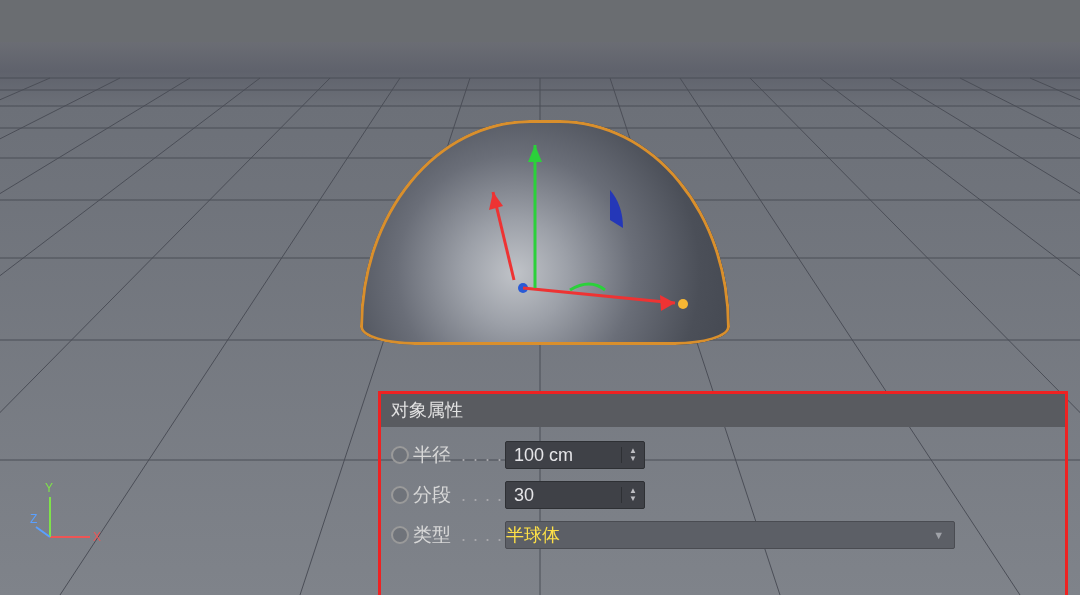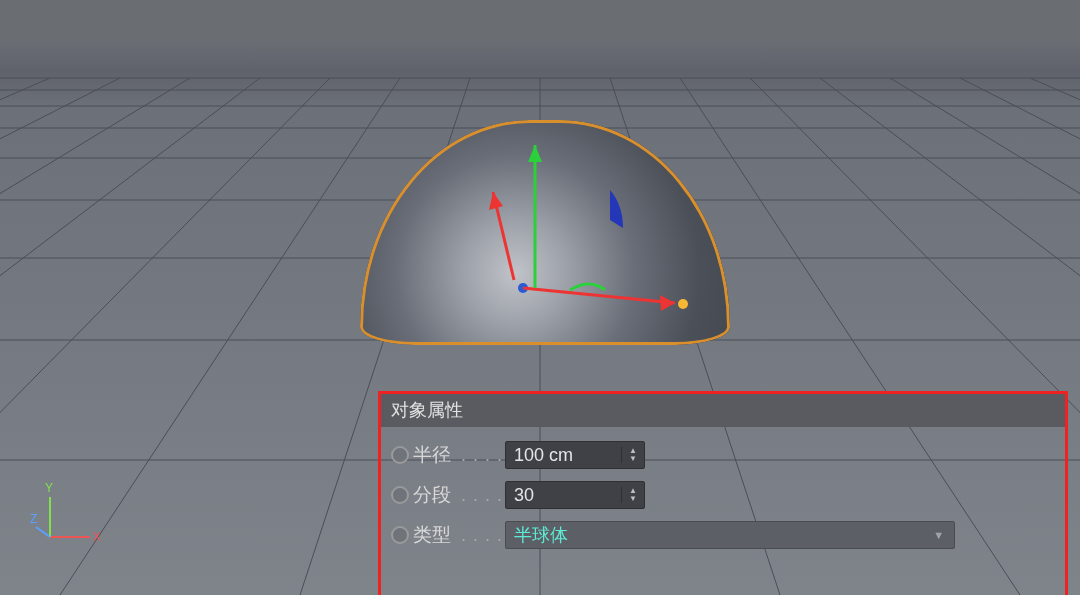--- a/index.html
+++ b/index.html
@@ -17,21 +17,21 @@
   .panel-body{padding:8px 10px 4px;background:transparent}
   .prop-row{display:flex;align-items:center;height:40px;gap:0}
   .circ{width:14px;height:14px;border:2px solid #9a9a9a;border-radius:50%;flex:none;margin-right:4px;background:#6f737a}
   .prop-label{color:#d8d8d8;font-size:19px;min-width:50px}
   .dots{color:#a8a8ac;font-size:18px;letter-spacing:1px;margin:0 2px 0 -2px}
   .num-field{display:flex;align-items:center;background:#3f4147;border:1px solid #2e3034;border-radius:2px;height:28px;width:140px;box-sizing:border-box}
   .num-field .val{flex:1;color:#e5e5e8;font-size:18px;padding:0 8px}
   .num-field .spin{width:16px;display:flex;flex-direction:column;align-items:center;justify-content:center;color:#bfbfc4;font-size:8px;line-height:8px;border-left:1px solid #2e3034;padding:0 3px}
   .num-field .spin span{cursor:pointer}
   .dd-field{display:flex;align-items:center;background:#5c5f66;border:1px solid #4a4c52;border-radius:2px;height:28px;width:450px;box-sizing:border-box;justify-content:space-between}
-  .dd-field .val{color:#5eead4;font-size:18px;padding:0 8px}
+  .dd-field .val{color:#fde047;font-size:18px;padding:0 0}
   .dd-arrow{color:#9fa2a8;font-size:11px;padding-right:10px}
 </style>
 </head>
 <body>
 
 <div class="viewport">
   <div class="top-band"></div>
 
   <svg class="grid-svg" viewBox="0 0 1080 595" preserveAspectRatio="none">
     <g stroke="#4b4e57" stroke-width="1">

